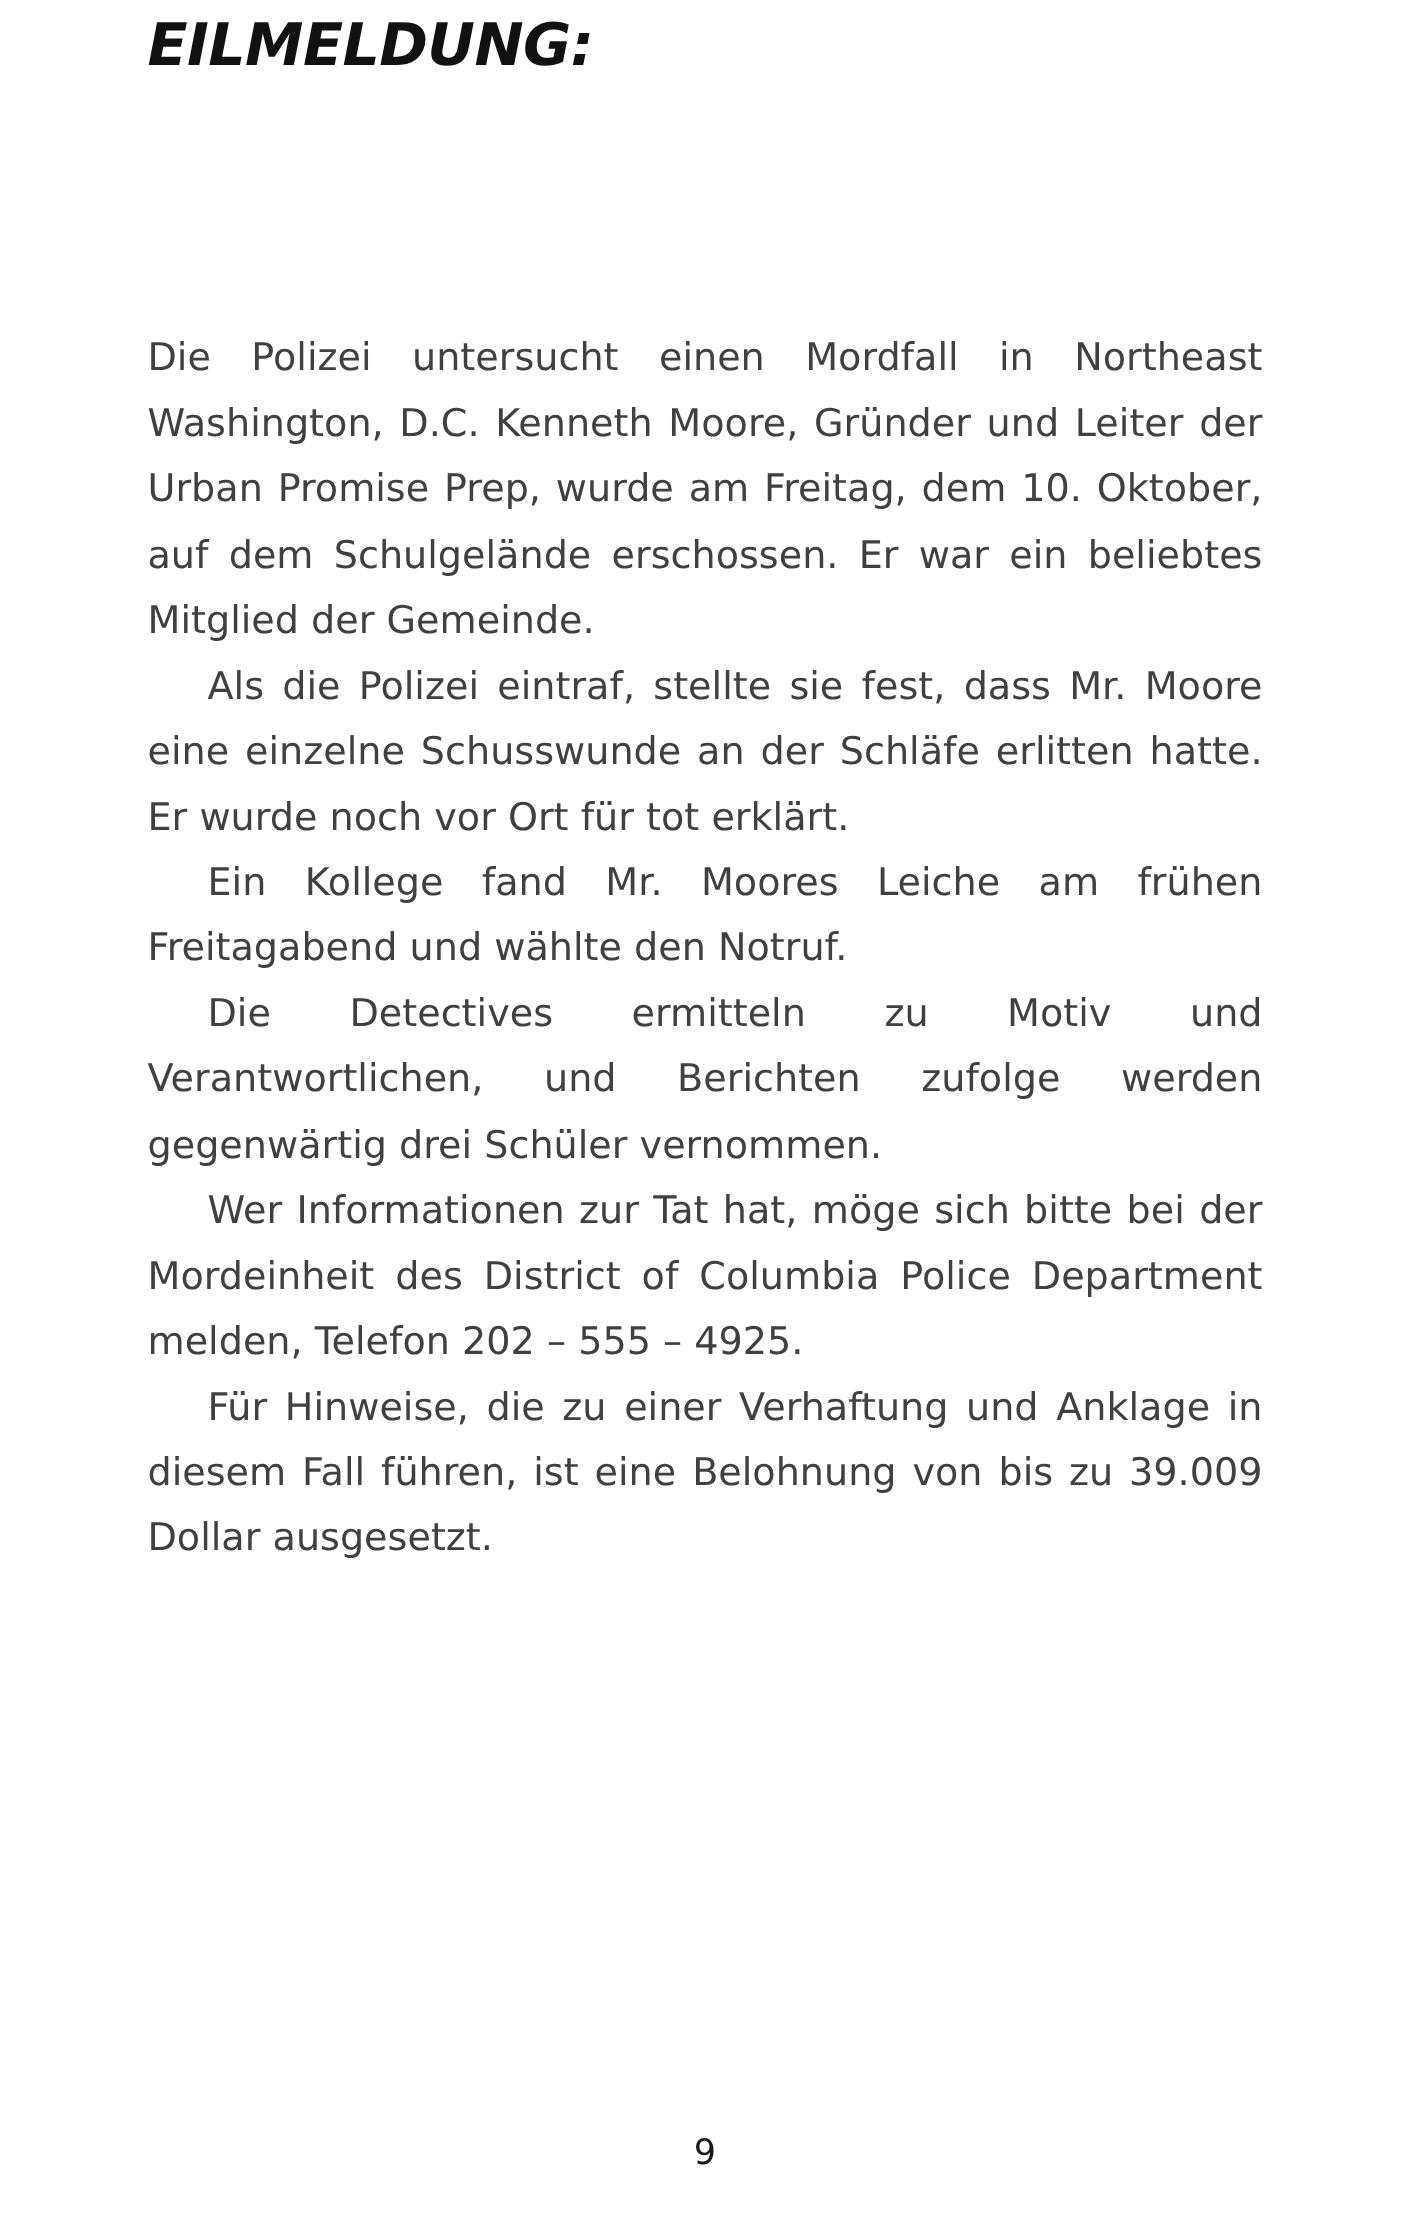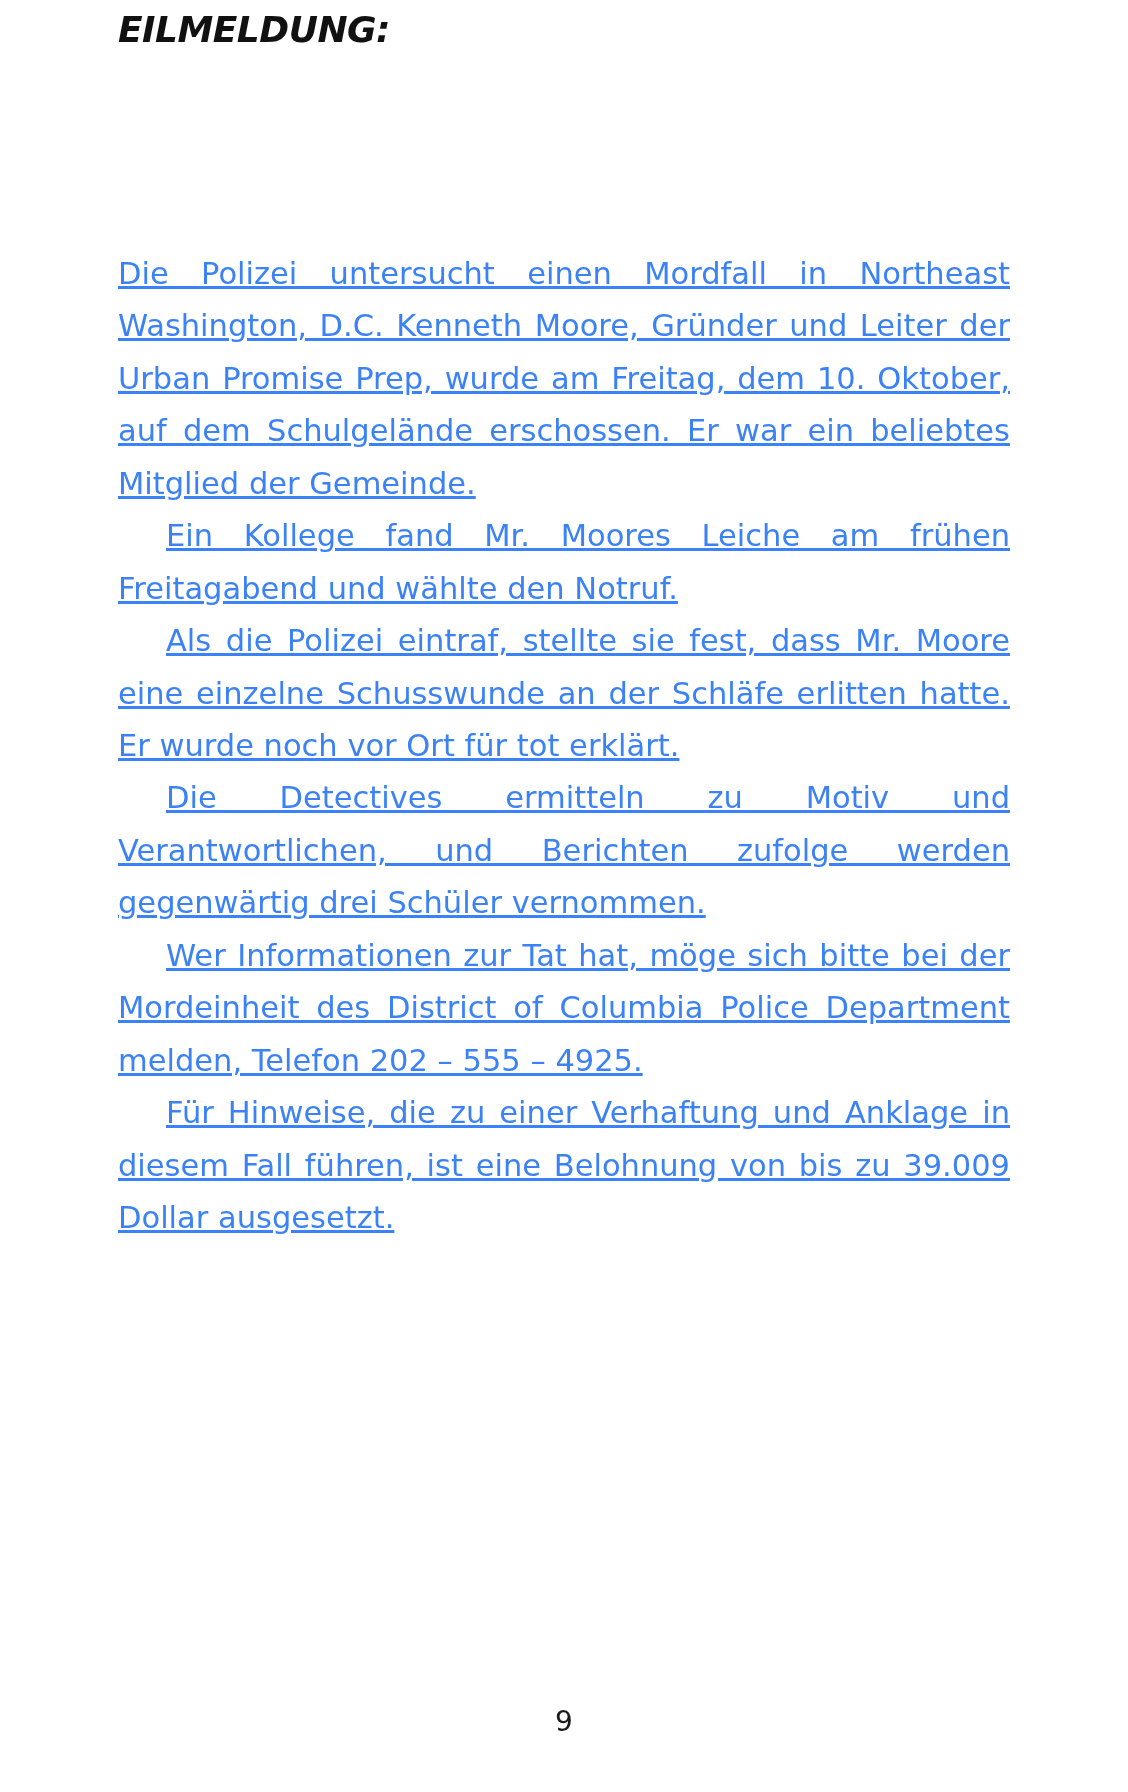--- a/index.html
+++ b/index.html
@@ -24,43 +24,42 @@
     height: 1792px;
     box-sizing: border-box;
     padding: 0 118px;
   }
   .headline {
     margin: 0;
     padding-top: 8px;
     font-family: "DejaVu Sans", sans-serif;
     font-weight: 700;
     font-style: italic;
-    font-size: 36px;
+    font-size: 47px;
     line-height: 1.22;
     letter-spacing: -0.5px;
     color: #111111;
     text-transform: uppercase;
   }
   .headline .line {
     display: block;
     white-space: pre;
   }
   .body-copy {
     margin: 0;
     padding-top: 196px;
   }
   .para {
     margin: 0;
     font-size: 30.5px;
     line-height: 1.72;
     text-align: justify;
     text-justify: inter-word;
-    color: #3b82f6;
+    color: #404040;
     hyphens: manual;
-    text-decoration: underline;
   }
   .para.indent {
     text-indent: 48px;
   }
   .para + .para {
     margin-top: 0;
   }
   .folio {
     position: absolute;
     left: 0;
@@ -75,22 +74,22 @@
 <body>
 
 <div class="page">
 
   <h1 class="headline">
     <span class="line">EILMELDUNG:</span>
   </h1>
 
   <div class="body-copy">
     <p class="para">Die Polizei untersucht einen Mordfall in Northeast Washington, D.C. Kenneth Moore, Gründer und Leiter der Urban Promise Prep, wurde am Freitag, dem 10. Oktober, auf dem Schulgelände erschossen. Er war ein beliebtes Mitglied der Gemeinde.</p>
+    <p class="para indent">Als die Polizei eintraf, stellte sie fest, dass Mr. Moore eine einzelne Schusswunde an der Schläfe erlitten hatte. Er wurde noch vor Ort für tot erklärt.</p>
     <p class="para indent">Ein Kollege fand Mr. Moores Leiche am frühen Freitagabend und wählte den Notruf.</p>
-    <p class="para indent">Als die Polizei eintraf, stellte sie fest, dass Mr. Moore eine einzelne Schusswunde an der Schläfe erlitten hatte. Er wurde noch vor Ort für tot erklärt.</p>
     <p class="para indent">Die Detectives ermitteln zu Motiv und Verantwortlichen, und Berichten zufolge werden gegenwärtig drei Schüler vernommen.</p>
     <p class="para indent">Wer Informationen zur Tat hat, möge sich bitte bei der Mordeinheit des District of Columbia Police Department melden, Telefon 202 – 555 – 4925.</p>
     <p class="para indent">Für Hinweise, die zu einer Verhaftung und Anklage in diesem Fall führen, ist eine Belohnung von bis zu 39.009 Dollar ausgesetzt.</p>
   </div>
 
   <div class="folio">9</div>
 
 </div>
 
 </body></html>

